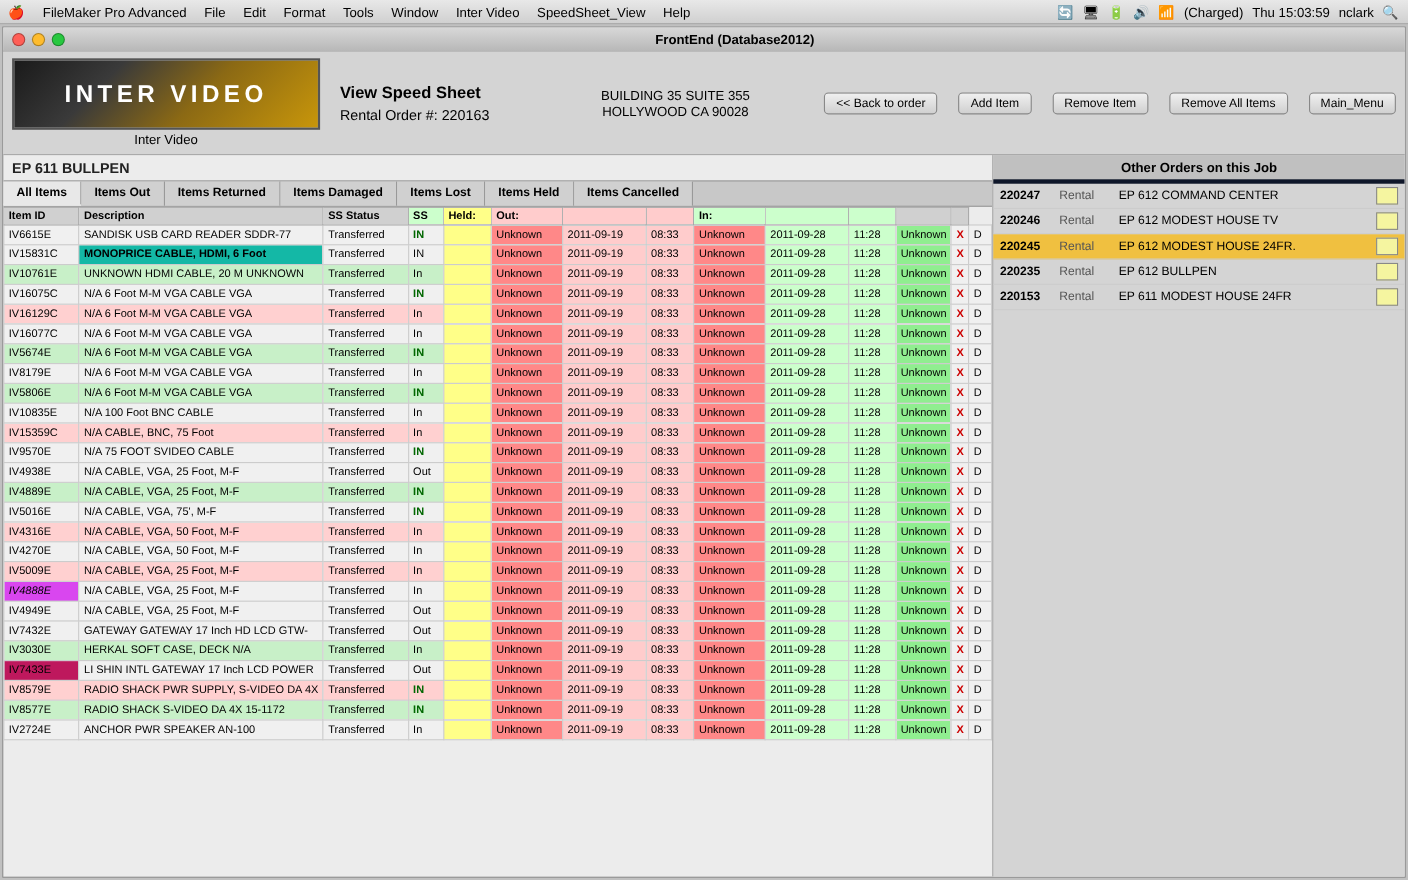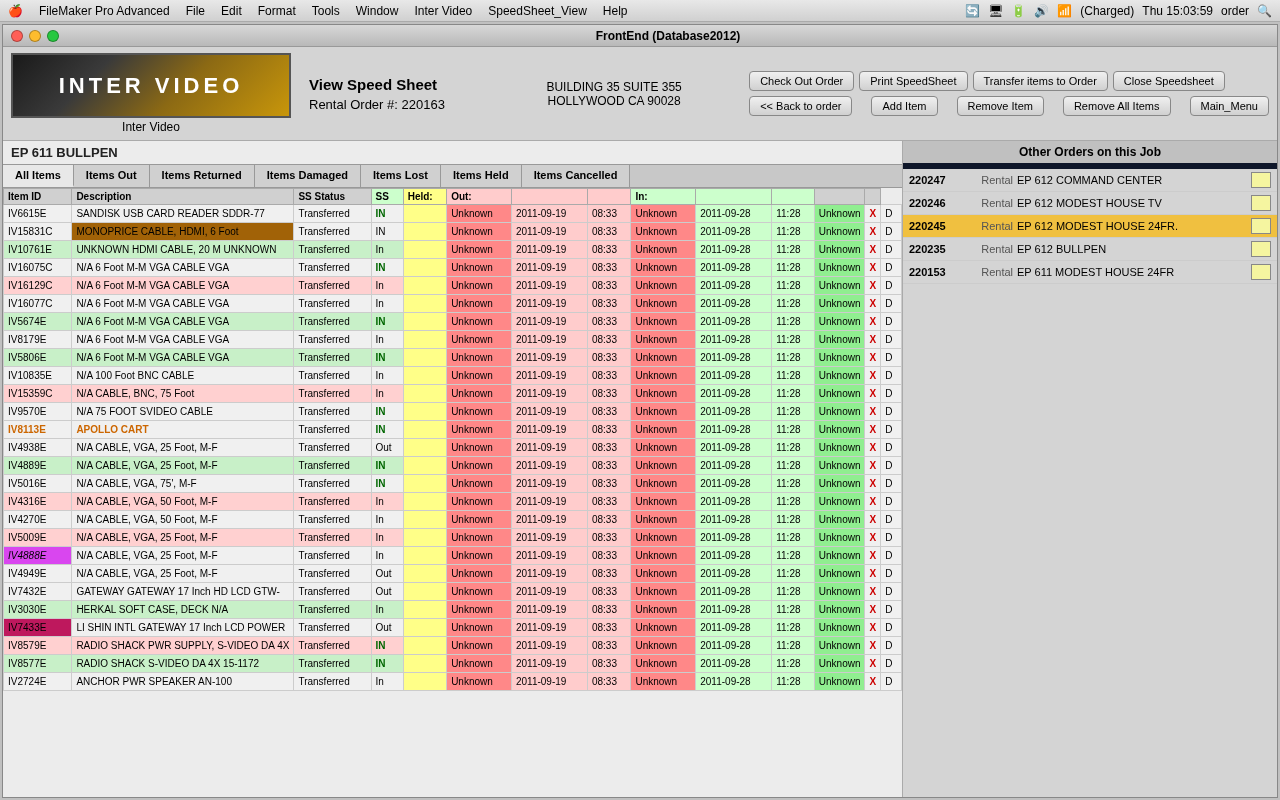--- a/index.html
+++ b/index.html
@@ -98,34 +98,34 @@
       border-left: 1px solid #aaa;
       display: flex;
       flex-direction: column;
       background: #d4d4d4;
     }
     .other-orders-title {
       background: #c0c0c0;
       padding: 4px 8px;
       font-size: 12px;
       font-weight: bold;
-      border-bottom: 6px solid #0f172a;
+      border-bottom: 4px solid #0f172a;
       text-align: center;
     }
     .order-row {
       display: flex;
       align-items: center;
       padding: 3px 6px;
       border-bottom: 1px solid #ccc;
       gap: 4px;
       font-size: 11px;
     }
     .order-row.highlighted { background: #f0c040; }
     .order-num { width: 50px; font-weight: bold; }
-    .order-type { width: 50px; color: #555; text-align: right; }
+    .order-type { width: 50px; color: #555; }
     .order-desc { flex: 1; font-size: 11px; }
     .order-box { width: 20px; height: 16px; border: 1px solid #888; background: #f5f5a0; }
 
     
     .section-title {
       padding: 4px 8px;
       font-size: 13px;
       font-weight: bold;
       color: #222;
     }
@@ -217,21 +217,21 @@
   <span>SpeedSheet_View</span>
   <span>Help</span>
   <div class="time-area">
     <span>🔄</span>
       <span>🖥</span>
       <span>🔋</span>
       <span>🔊</span>
       <span>📶</span>
     <span>(Charged)</span>
     <span>Thu 15:03:59</span>
-    <span>order</span>
+    <span>nclark</span>
     <span>🔍</span>
   </div>
 </div>
 
 <div class="window">
 
   <div class="title-bar">
     <div class="window-controls">
       <div class="wc close"></div>
       <div class="wc minimize"></div>
@@ -253,26 +253,20 @@
       <div style="font-size:15px; font-weight:bold;">View Speed Sheet</div>
       <div style="font-size:13px; margin-top:4px;">Rental Order #: 220163</div>
     </div>
 
     <div style="display:flex; flex-direction:column; justify-content:center; align-items:center; flex:1;">
       <div style="font-size:12px;">BUILDING 35 SUITE 355</div>
       <div style="font-size:12px;">HOLLYWOOD CA 90028</div>
     </div>
 
     <div style="display:flex; flex-direction:column; gap:5px; justify-content:center;">
-      <div style="display:flex; gap:5px;">
-        <button class="btn">Check Out Order</button>
-        <button class="btn">Print SpeedSheet</button>
-        <button class="btn">Transfer items to Order</button>
-        <button class="btn">Close Speedsheet</button>
-      </div>
       <div style="display:flex; gap:19px;">
         <button class="btn">&lt;&lt; Back to order</button>
         <button class="btn">Add Item</button>
         <button class="btn">Remove Item</button>
         <button class="btn">Remove All Items</button>
         <button class="btn">Main_Menu</button>
       </div>
     </div>
   </div>
 
@@ -323,21 +317,21 @@
     <td style="background:#ffcccc;">08:33</td>
     <td style="background:#ff8888;">Unknown</td>
     <td style="background:#ccffcc;">2011-09-28</td>
     <td style="background:#ccffcc;">11:28</td>
     <td style="background:#90ee90;">Unknown</td>
     <td style="background:#f0f0f0;"><span class="x-btn">X</span></td>
     <td style="background:#f0f0f0;"><span class="d-btn">D</span></td>
   </tr>
               <tr>
     <td style="background:#f0f0f0;">IV15831C</td>
-    <td style="background:#a16207;">MONOPRICE CABLE, HDMI, 6 Foot</td>
+    <td style="background:#14b8a6;font-weight:bold;">MONOPRICE CABLE, HDMI, 6 Foot</td>
     <td style="background:#f0f0f0;">Transferred</td>
     <td style="background:#f0f0f0;">IN</td>
     <td style="background:#ffff88;"></td>
     <td style="background:#ff8888;">Unknown</td>
     <td style="background:#ffcccc;">2011-09-19</td>
     <td style="background:#ffcccc;">08:33</td>
     <td style="background:#ff8888;">Unknown</td>
     <td style="background:#ccffcc;">2011-09-28</td>
     <td style="background:#ccffcc;">11:28</td>
     <td style="background:#90ee90;">Unknown</td>
@@ -484,36 +478,20 @@
     <td style="background:#ff8888;">Unknown</td>
     <td style="background:#ccffcc;">2011-09-28</td>
     <td style="background:#ccffcc;">11:28</td>
     <td style="background:#90ee90;">Unknown</td>
     <td style="background:#f0f0f0;"><span class="x-btn">X</span></td>
     <td style="background:#f0f0f0;"><span class="d-btn">D</span></td>
   </tr>
               <tr>
     <td style="background:#f0f0f0;">IV9570E</td>
     <td style="background:#f0f0f0;">N/A 75 FOOT SVIDEO CABLE</td>
-    <td style="background:#f0f0f0;">Transferred</td>
-    <td style="background:#f0f0f0;color:#006600; font-weight:bold;">IN</td>
-    <td style="background:#ffff88;"></td>
-    <td style="background:#ff8888;">Unknown</td>
-    <td style="background:#ffcccc;">2011-09-19</td>
-    <td style="background:#ffcccc;">08:33</td>
-    <td style="background:#ff8888;">Unknown</td>
-    <td style="background:#ccffcc;">2011-09-28</td>
-    <td style="background:#ccffcc;">11:28</td>
-    <td style="background:#90ee90;">Unknown</td>
-    <td style="background:#f0f0f0;"><span class="x-btn">X</span></td>
-    <td style="background:#f0f0f0;"><span class="d-btn">D</span></td>
-  </tr>
-              <tr>
-    <td style="background:#f0f0f0;color:#cc6600; font-weight:bold;">IV8113E</td>
-    <td style="background:#f0f0f0;color:#cc6600; font-weight:bold;">APOLLO CART</td>
     <td style="background:#f0f0f0;">Transferred</td>
     <td style="background:#f0f0f0;color:#006600; font-weight:bold;">IN</td>
     <td style="background:#ffff88;"></td>
     <td style="background:#ff8888;">Unknown</td>
     <td style="background:#ffcccc;">2011-09-19</td>
     <td style="background:#ffcccc;">08:33</td>
     <td style="background:#ff8888;">Unknown</td>
     <td style="background:#ccffcc;">2011-09-28</td>
     <td style="background:#ccffcc;">11:28</td>
     <td style="background:#90ee90;">Unknown</td>

